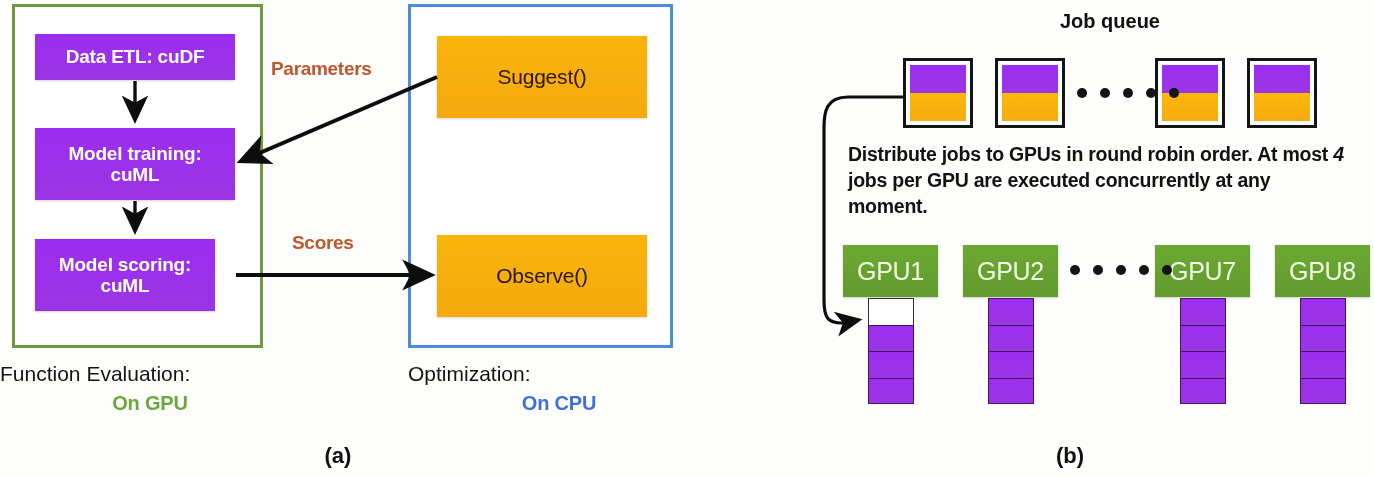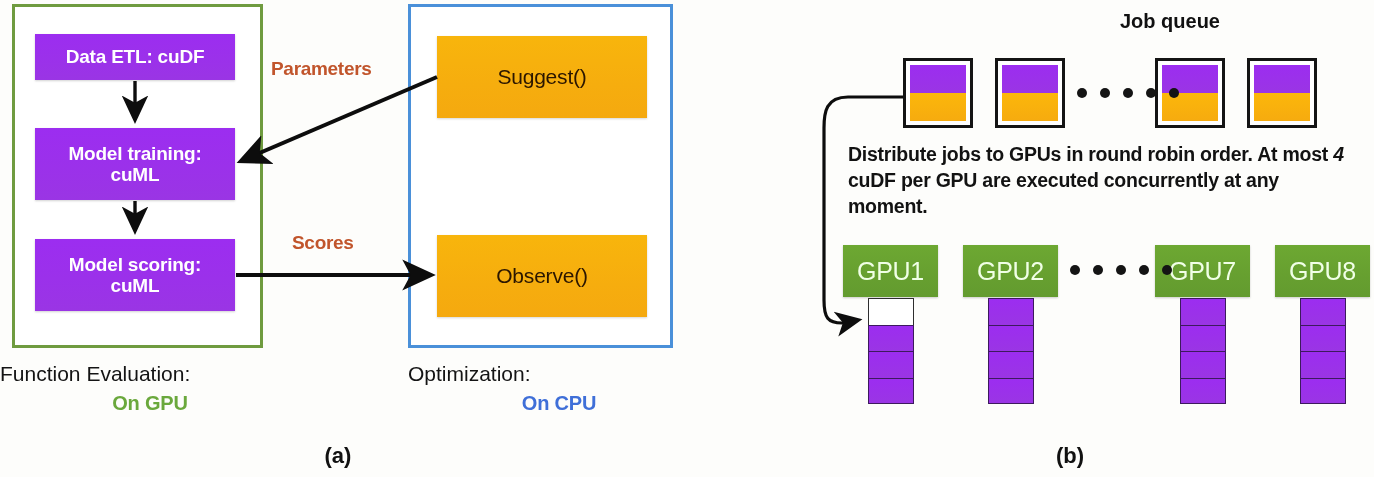--- a/index.html
+++ b/index.html
@@ -56,21 +56,21 @@
     justify-content: center;
     text-align: center;
     font-weight: 500;
     font-size: 21px;
     letter-spacing: -0.2px;
     box-shadow: 0 1px 2px rgba(0,0,0,.16);
   }
 
   #box-data-etl      { left: 35px;  top: 34px;  width: 200px; height: 46px; }
   #box-model-train   { left: 35px;  top: 128px; width: 200px; height: 72px; }
-  #box-model-score   { left: 35px;  top: 239px; width: 200px; height: 72px; }
+  #box-model-score   { left: 35px;  top: 239px; width: 180px; height: 72px; }
   #box-suggest       { left: 437px; top: 36px;  width: 210px; height: 82px; }
   #box-observe       { left: 437px; top: 235px; width: 210px; height: 82px; }
 
   
   #arrows-a, #arrows-b { position:absolute; left:0; top:0; width:1374px; height:477px; pointer-events:none; }
 
   .edge-label {
     color: #c1552c;
     font-weight: bold;
     font-size: 19px;
@@ -105,21 +105,21 @@
     color: #111111;
     text-align: center;
     white-space: nowrap;
   }
   #fig-a { left: 268px;  top: 443px; width: 140px; }
   #fig-b { left: 1000px; top: 443px; width: 140px; }
 
   
   #job-queue-title {
     left: 1000px; top: 10px; width: 220px;
-    font-size: 20px; font-weight: bold; color: #111; text-align: right;
+    font-size: 20px; font-weight: bold; color: #111; text-align: center;
     white-space: nowrap;
   }
   .job-card {
     border: 3px solid #141414;
     background: #ffffff;
     padding: 4px;
     display: flex;
     flex-direction: column;
     gap: 0px;
     top: 58px; width: 70px; height: 70px;
@@ -247,21 +247,21 @@
   <div class="abs dot-row" id="queue-dots">
     <span class="dot"></span>
       <span class="dot"></span>
       <span class="dot"></span>
       <span class="dot"></span>
       <span class="dot"></span>
   </div>
 
   <div class="abs" id="distribute-note">
     <span>Distribute jobs to GPUs in round robin order. At</span>
-    <span>most </span><i>4</i><span> cuDF per GPU are executed concurrently</span>
+    <span>most </span><i>4</i><span> jobs per GPU are executed concurrently</span>
     <span>at any moment.</span>
   </div>
 
   <div class="abs gpu-head" id="gpu-head-1">GPU1</div>
   <div class="abs gpu-head" id="gpu-head-2">GPU2</div>
   <div class="abs gpu-head" id="gpu-head-7">GPU7</div>
   <div class="abs gpu-head" id="gpu-head-8">GPU8</div>
 
   <div class="abs dot-row" id="gpu-dots">
     <span class="dot"></span>

